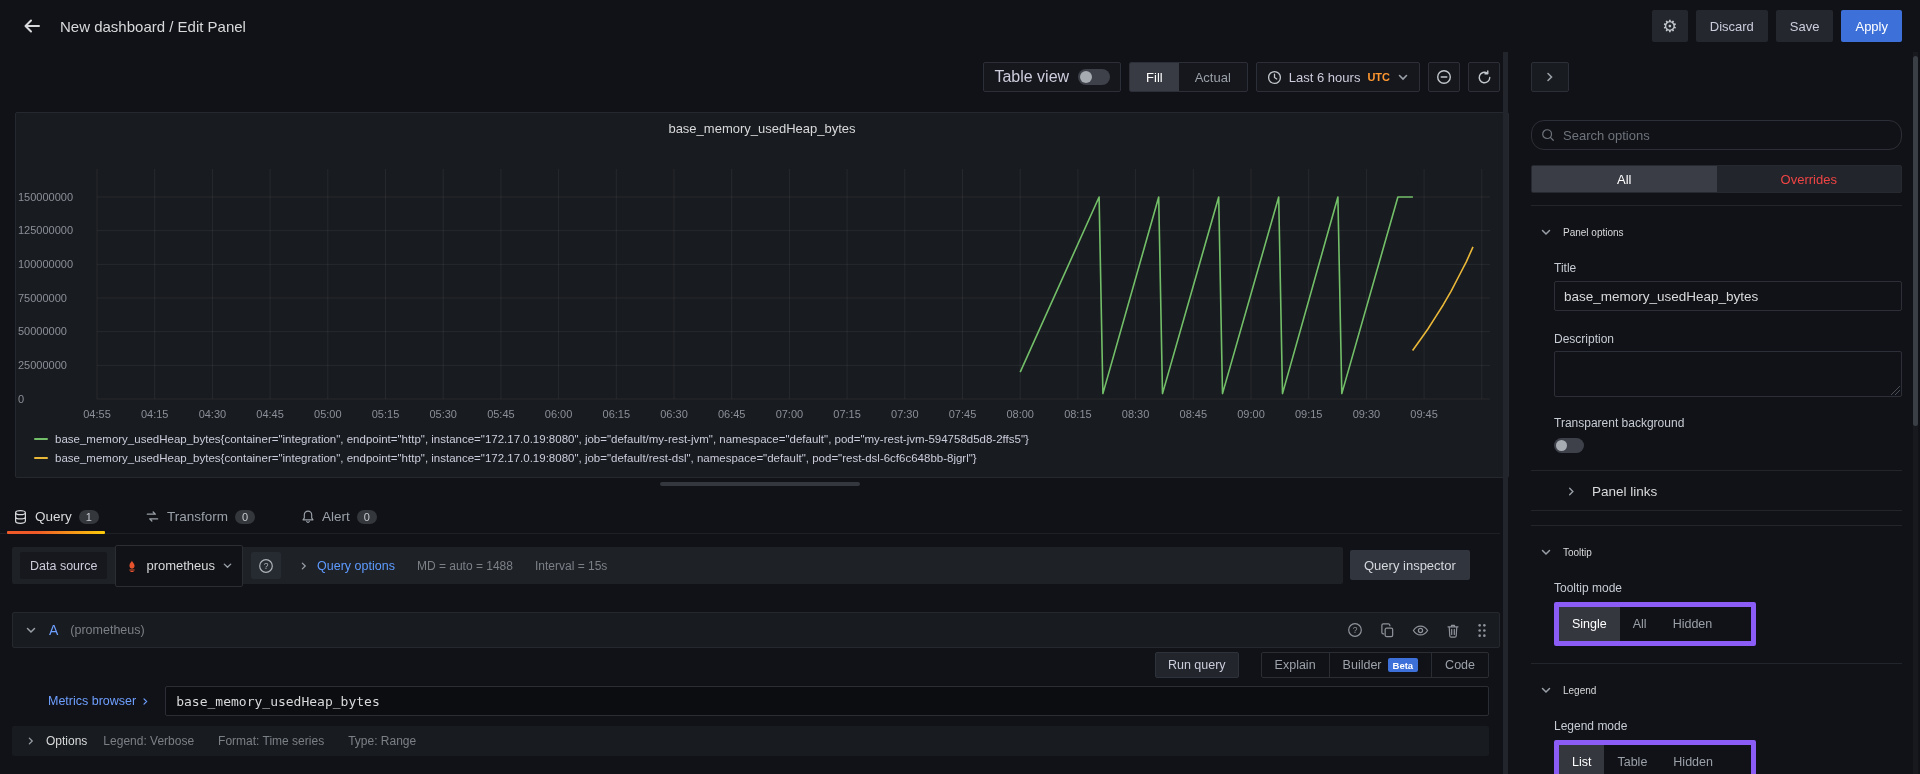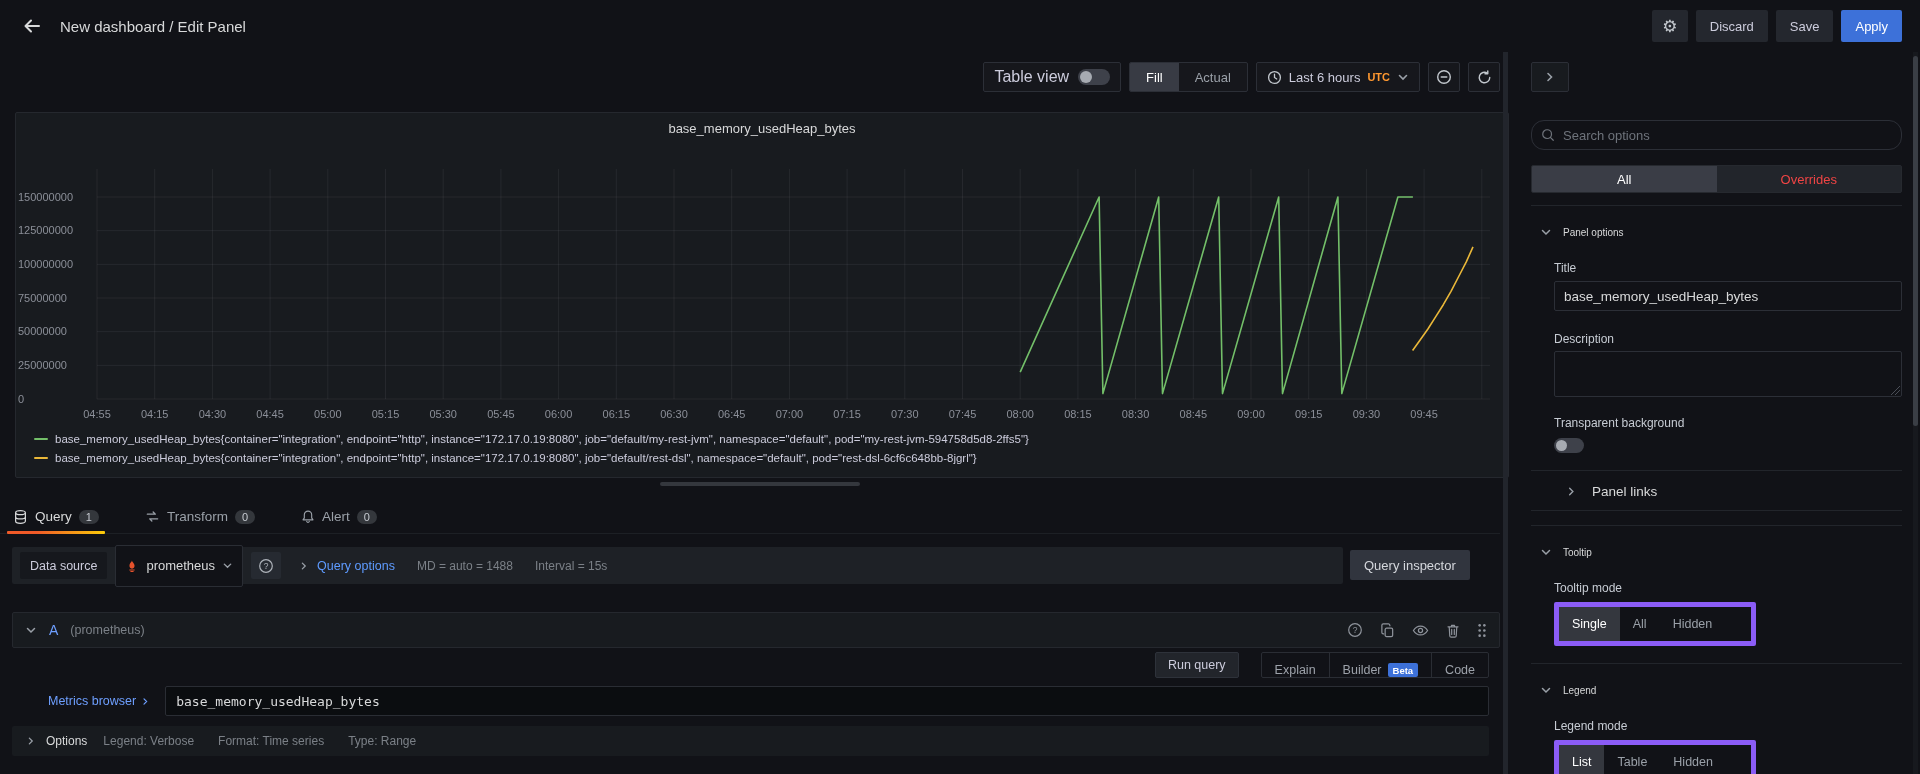--- a/index.html
+++ b/index.html
@@ -58,21 +58,21 @@
   .qinspect{position:absolute;left:1350px;top:550px;height:30px;padding:0 14px;background:#31353e;color:#d4d7dc;border:none;border-radius:2px;font-size:13px;font-family:inherit;cursor:pointer}
 
   
   .qrow-head{position:absolute;left:12px;top:612px;width:1488px;height:36px;background:#181b1f;border:1px solid #25282e;border-radius:2px;display:flex;align-items:center;padding:0 12px;gap:12px}
   .refid{color:#6e9fff;font-size:14px;font-weight:500}
   .ds-hint{color:#7b8087;font-size:12.5px}
   .qrow-icons{margin-left:auto;display:flex;align-items:center;gap:17px;color:#8e939b}
   .run-row{position:absolute;left:12px;top:652px;width:1477px;height:26px;display:flex;justify-content:flex-end;align-items:center;gap:22px}
   .run-btn{height:26px;padding:0 12px;background:#22252b;border:1px solid #2e323a;border-radius:2px;color:#ccccdc;font-size:12.5px;font-family:inherit;cursor:pointer}
   .mode-seg{height:26px;display:flex;align-items:center;border:1px solid #2a2d34;border-radius:2px;background:#111217}
-  .mode-seg .m{padding:0 13px;display:flex;align-items:flex-end;gap:6px;color:#9da2aa;font-size:12.5px;height:100%;cursor:pointer;border-left:1px solid #2a2d34}
+  .mode-seg .m{padding:0 13px;display:flex;align-items:center;gap:6px;color:#9da2aa;font-size:12.5px;height:100%;cursor:pointer;border-left:1px solid #2a2d34}
   .mode-seg .m:first-child{border-left:none}
   .beta{background:#3d71d9;color:#fff;font-size:9.5px;font-weight:600;padding:1.5px 5px;border-radius:2px}
   .metrics-row{position:absolute;left:12px;top:686px;width:1477px;height:30px;display:flex;align-items:center}
   .mb-link{display:flex;align-items:center;gap:5px;color:#6e9fff;font-size:12.5px;font-weight:500;margin-left:36px;cursor:pointer}
   .expr-input{margin-left:15px;flex:1;height:30px;background:#0b0d10;border:1px solid #2a2d34;border-radius:2px;color:#d8d9da;font-family:"DejaVu Sans Mono",monospace;font-size:13px;padding:0 10px}
   .opts-row{position:absolute;left:12px;top:726px;width:1477px;height:30px;background:#181b1f;border-radius:2px;display:flex;align-items:center;gap:10px;padding:0 14px;color:#7b8087;font-size:12px}
   .opts-row .ttl{color:#d8d9da;font-weight:500;font-size:12px;margin-right:6px}
   .opts-row .stat{margin-right:14px}
 
   

